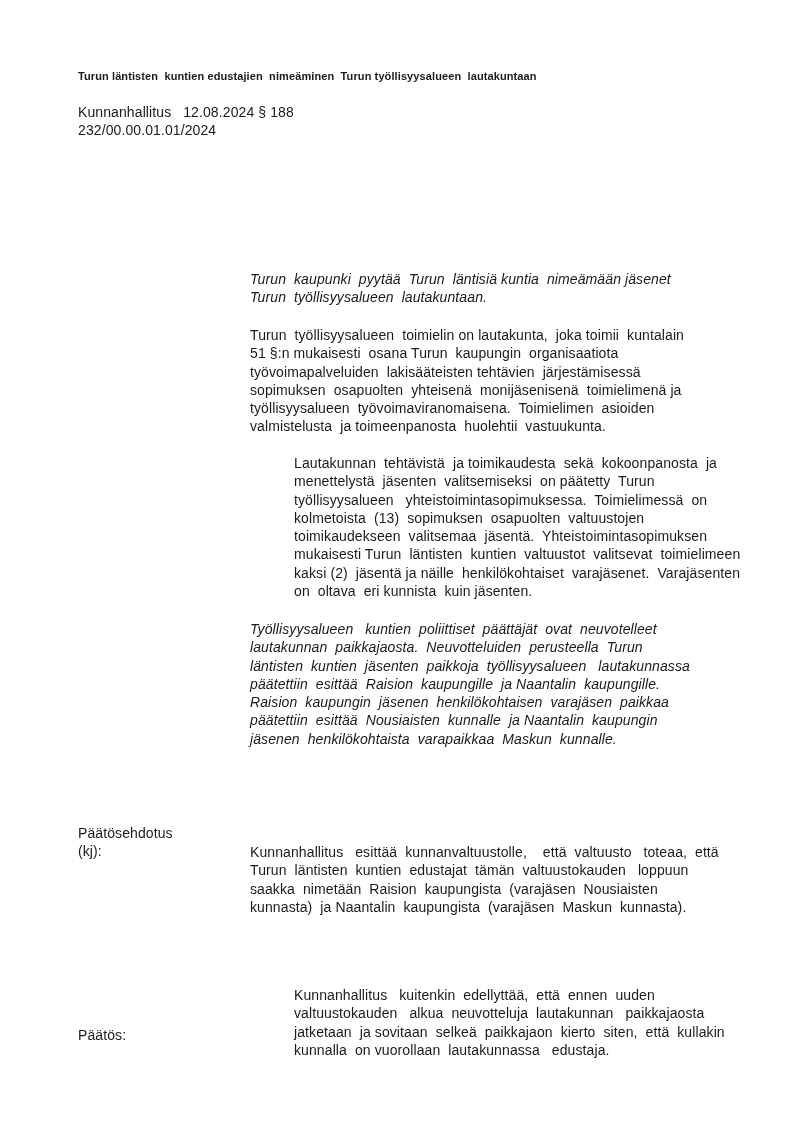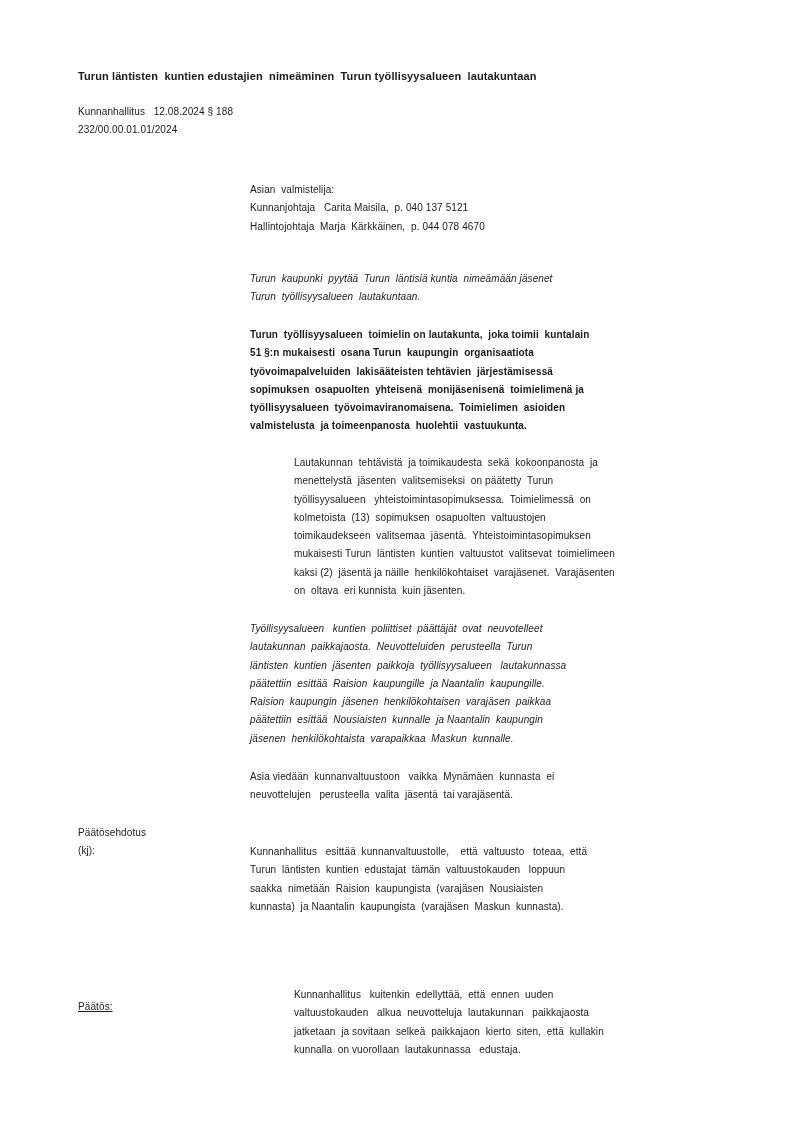--- a/index.html
+++ b/index.html
@@ -13,21 +13,21 @@
     height: 1122px;
     margin: 0 auto;
     background: #ffffff;
     font-family: "Liberation Sans", "DejaVu Sans", sans-serif;
     color: #1a1a1a;
     overflow: hidden;
   }
   .blk {
     position: absolute;
     white-space: pre-wrap;
-    font-size: 10px;
+    font-size: 14px;
     line-height: 18.3px;
     letter-spacing: 0.1px;
   }
   .doc-title {
     left: 78px;
     top: 67px;
     width: 690px;
     font-weight: bold;
     font-size: 11px;
     line-height: 19px;
@@ -40,43 +40,40 @@
   .label-col {
     left: 78px;
     width: 165px;
   }
   .body-col {
     left: 250px;
     width: 505px;
   }
   .preparers   { top: 181px; }
   .p0          { top: 270px; font-style: italic; }
-  .p1          { top: 326px; font-weight: bold; }
+  .p1          { top: 326px; }
   .p2          { top: 454px; margin-left: 44px; }
   .p3          { top: 620px; font-style: italic; }
   .p4          { top: 768px; }
   .proposal-label { top: 824px; }
   .p5          { top: 843px; }
   .p6          { top: 986px; margin-left: 44px; }
-  .decision-label { top: 998px; text-decoration: underline; }
+  .decision-label { top: 1026px; }
   .p7          { top: 1026px; }
 </style>
 </head>
 <body>
 
 <div class="page">
 
   <div class="blk doc-title">Turun läntisten  kuntien edustajien  nimeäminen  Turun työllisyysalueen  lautakuntaan</div>
 
   <div class="blk meta">Kunnanhallitus   12.08.2024 § 188
 232/00.00.01.01/2024</div>
 
-  <div class="blk body-col preparers">Asian  valmistelija:
-Kunnanjohtaja   Carita Maisila,  p. 040 137 5121
-Hallintojohtaja  Marja  Kärkkäinen,  p. 044 078 4670</div>
 
   <div class="blk body-col p0">Turun  kaupunki  pyytää  Turun  läntisiä kuntia  nimeämään jäsenet
 Turun  työllisyysalueen  lautakuntaan.</div>
 
   <div class="blk body-col p1">Turun  työllisyysalueen  toimielin on lautakunta,  joka toimii  kuntalain
 51 §:n mukaisesti  osana Turun  kaupungin  organisaatiota
 työvoimapalveluiden  lakisääteisten tehtävien  järjestämisessä
 sopimuksen  osapuolten  yhteisenä  monijäsenisenä  toimielimenä ja
 työllisyysalueen  työvoimaviranomaisena.  Toimielimen  asioiden
 valmistelusta  ja toimeenpanosta  huolehtii  vastuukunta.</div>
@@ -91,22 +88,20 @@
 on  oltava  eri kunnista  kuin jäsenten.</div>
 
   <div class="blk body-col p3">Työllisyysalueen   kuntien  poliittiset  päättäjät  ovat  neuvotelleet
 lautakunnan  paikkajaosta.  Neuvotteluiden  perusteella  Turun
 läntisten  kuntien  jäsenten  paikkoja  työllisyysalueen   lautakunnassa
 päätettiin  esittää  Raision  kaupungille  ja Naantalin  kaupungille.
 Raision  kaupungin  jäsenen  henkilökohtaisen  varajäsen  paikkaa
 päätettiin  esittää  Nousiaisten  kunnalle  ja Naantalin  kaupungin
 jäsenen  henkilökohtaista  varapaikkaa  Maskun  kunnalle.</div>
 
-  <div class="blk body-col p4">Asia viedään  kunnanvaltuustoon   vaikka  Mynämäen  kunnasta  ei
-neuvottelujen   perusteella  valita  jäsentä  tai varajäsentä.</div>
 
   <div class="blk label-col proposal-label">Päätösehdotus
 (kj):</div>
 
   <div class="blk body-col p5">Kunnanhallitus   esittää  kunnanvaltuustolle,    että  valtuusto   toteaa,  että
 Turun  läntisten  kuntien  edustajat  tämän  valtuustokauden   loppuun
 saakka  nimetään  Raision  kaupungista  (varajäsen  Nousiaisten
 kunnasta)  ja Naantalin  kaupungista  (varajäsen  Maskun  kunnasta).</div>
 
   <div class="blk body-col p6">Kunnanhallitus   kuitenkin  edellyttää,  että  ennen  uuden

